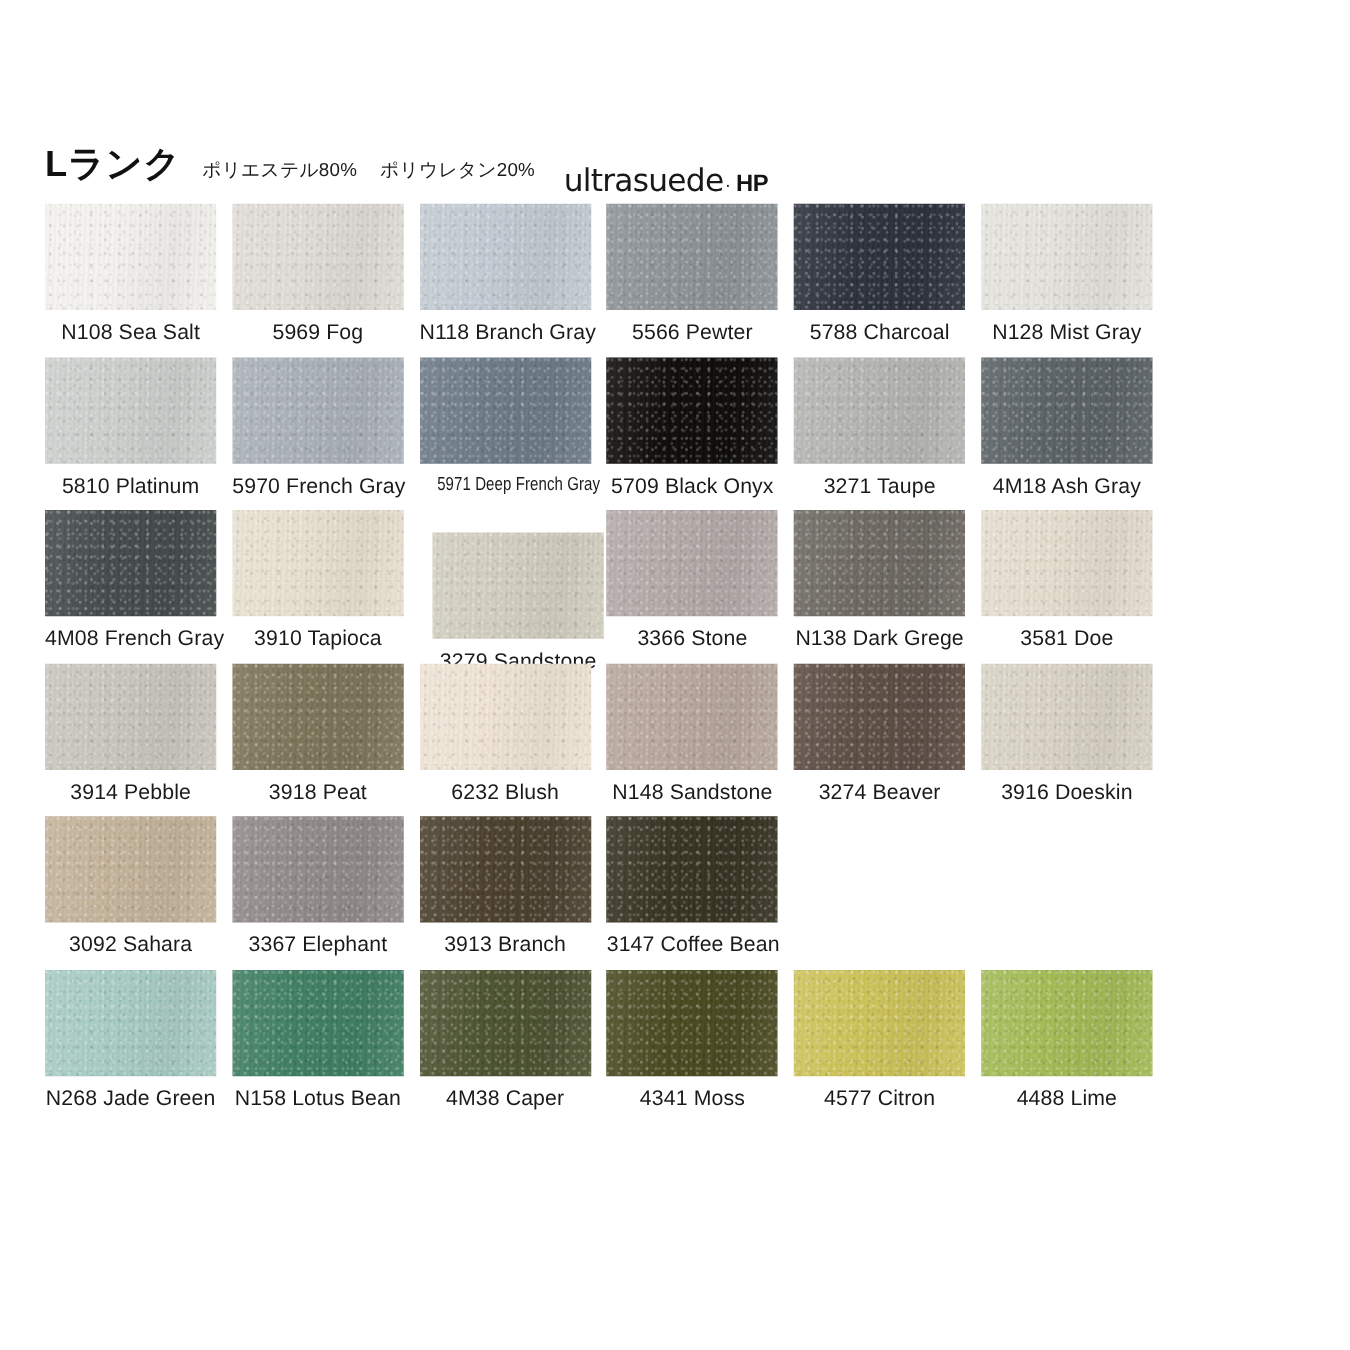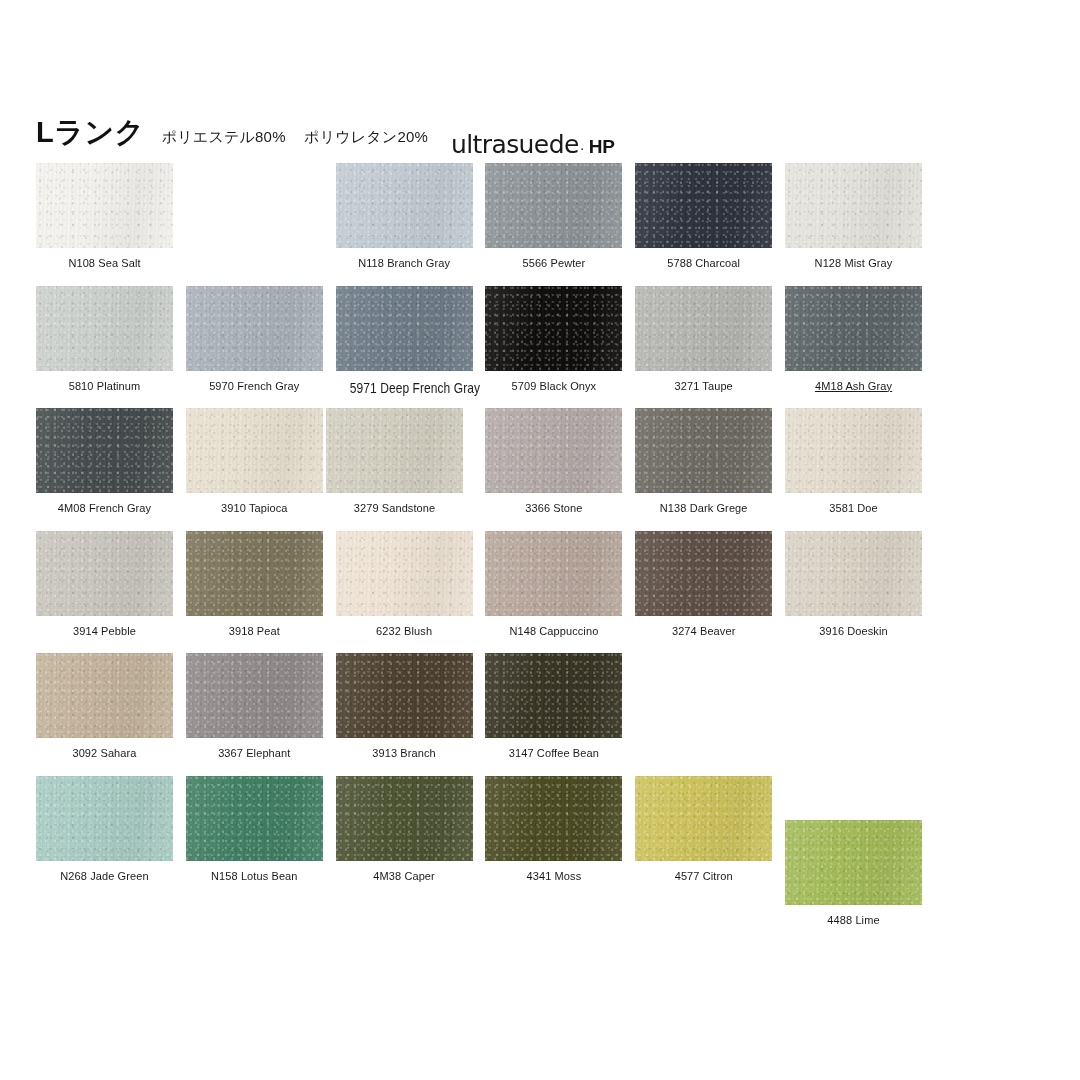--- a/index.html
+++ b/index.html
@@ -126,21 +126,21 @@
     position: absolute;
     inset: 0;
     background-image:
       linear-gradient(100deg, rgba(255,255,255,0.10) 0%, rgba(255,255,255,0) 38%, rgba(0,0,0,0.045) 72%, rgba(255,255,255,0.06) 100%),
       repeating-linear-gradient(92deg, rgba(0,0,0,0.028) 0px, rgba(0,0,0,0.028) 1px, rgba(255,255,255,0.022) 2px, rgba(255,255,255,0.022) 4px);
     pointer-events: none;
   }
   .label {
     margin-top: 9px;
     text-align: center;
-    font-size: 11px;
+    font-size: 17px;
     line-height: 1.1;
     color: #1a1a1a;
     white-space: nowrap;
     letter-spacing: 0.1px;
   }
   .label.condensed {
     font-size: 15px;
     transform: scaleX(0.80);
   }
 </style>
@@ -161,20 +161,24 @@
       <span class="brand-hp">HP</span>
     </span>
   </div>
 
   <div class="grid">
       <div class="grid-row">
         <div class="cell" style="left: 0px;">
           <div class="swatch" style="background: rgb(244, 242, 238);"></div>
           <div class="label">N108 Sea Salt</div>
         </div>
+        <div class="cell" style="left: 149.8px;">
+          <div class="swatch" style="background: rgb(224, 220, 214);"></div>
+          <div class="label">5969 Fog</div>
+        </div>
         <div class="cell" style="left: 299.6px;">
           <div class="swatch" style="background: rgb(194, 203, 211);"></div>
           <div class="label">N118 Branch Gray</div>
         </div>
         <div class="cell" style="left: 449.4px;">
           <div class="swatch" style="background: rgb(141, 147, 151);"></div>
           <div class="label">5566 Pewter</div>
         </div>
         <div class="cell" style="left: 599.2px;">
           <div class="swatch" style="background: rgb(44, 49, 60);"></div>
@@ -199,35 +203,35 @@
           <div class="label condensed">5971 Deep French Gray</div>
         </div>
         <div class="cell" style="left: 449.4px;">
           <div class="swatch" style="background: rgb(13, 12, 10);"></div>
           <div class="label">5709 Black Onyx</div>
         </div>
         <div class="cell" style="left: 599.2px;">
           <div class="swatch" style="background: rgb(181, 181, 178);"></div>
           <div class="label">3271 Taupe</div>
         </div>
-        <div class="cell" style="left: 749px; text-decoration: underline;">
+        <div class="cell" style="left: 749px;">
           <div class="swatch" style="background: rgb(91, 99, 102);"></div>
           <div class="label">4M18 Ash Gray</div>
         </div>
       </div>
       <div class="grid-row">
         <div class="cell" style="left: 0px;">
           <div class="swatch" style="background: rgb(69, 75, 76);"></div>
           <div class="label">4M08 French Gray</div>
         </div>
         <div class="cell" style="left: 149.8px;">
           <div class="swatch" style="background: rgb(232, 224, 207);"></div>
           <div class="label">3910 Tapioca</div>
         </div>
-        <div class="cell" style="left: 290px;">
+        <div class="cell" style="left: 310px; margin-top: 18px;">
           <div class="swatch" style="background: rgb(210, 207, 192);"></div>
           <div class="label">3279 Sandstone</div>
         </div>
         <div class="cell" style="left: 449.4px;">
           <div class="swatch" style="background: rgb(179, 170, 168);"></div>
           <div class="label">3366 Stone</div>
         </div>
         <div class="cell" style="left: 599.2px;">
           <div class="swatch" style="background: rgb(110, 106, 99);"></div>
           <div class="label">N138 Dark Grege</div>
@@ -245,21 +249,21 @@
         <div class="cell" style="left: 149.8px;">
           <div class="swatch" style="background: rgb(125, 117, 89);"></div>
           <div class="label">3918 Peat</div>
         </div>
         <div class="cell" style="left: 299.6px;">
           <div class="swatch" style="background: rgb(239, 227, 212);"></div>
           <div class="label">6232 Blush</div>
         </div>
         <div class="cell" style="left: 449.4px;">
           <div class="swatch" style="background: rgb(184, 167, 156);"></div>
-          <div class="label">N148 Cappuccino</div>
+          <div class="label">N148 Sandstone</div>
         </div>
         <div class="cell" style="left: 599.2px;">
           <div class="swatch" style="background: rgb(93, 78, 68);"></div>
           <div class="label">3274 Beaver</div>
         </div>
         <div class="cell" style="left: 749px;">
           <div class="swatch" style="background: rgb(217, 211, 197);"></div>
           <div class="label">3916 Doeskin</div>
         </div>
       </div>
@@ -295,20 +299,20 @@
           <div class="label">4M38 Caper</div>
         </div>
         <div class="cell" style="left: 449.4px;">
           <div class="swatch" style="background: rgb(74, 74, 33);"></div>
           <div class="label">4341 Moss</div>
         </div>
         <div class="cell" style="left: 599.2px;">
           <div class="swatch" style="background: rgb(205, 195, 89);"></div>
           <div class="label">4577 Citron</div>
         </div>
-        <div class="cell" style="left: 749px; margin-top: 44px;">
+        <div class="cell" style="left: 749px;">
           <div class="swatch" style="background: rgb(163, 187, 85);"></div>
           <div class="label">4488 Lime</div>
         </div>
       </div>
     </div>
 
 </div>
 
 </body></html>

